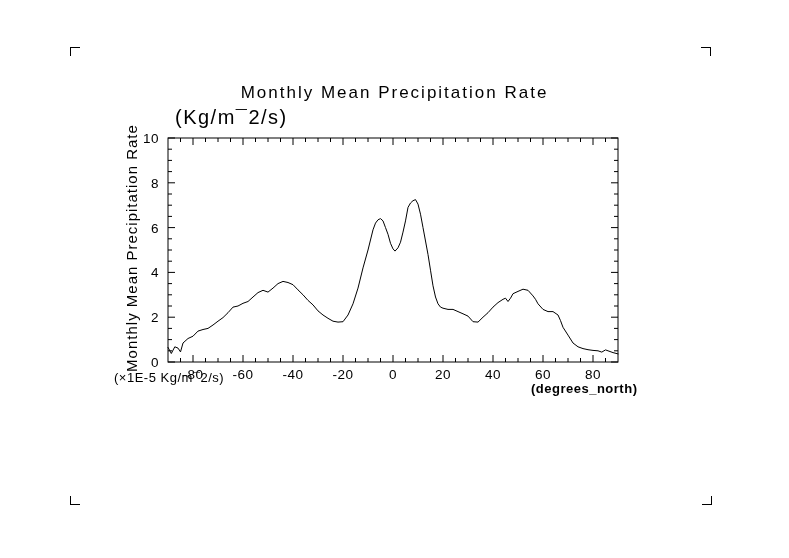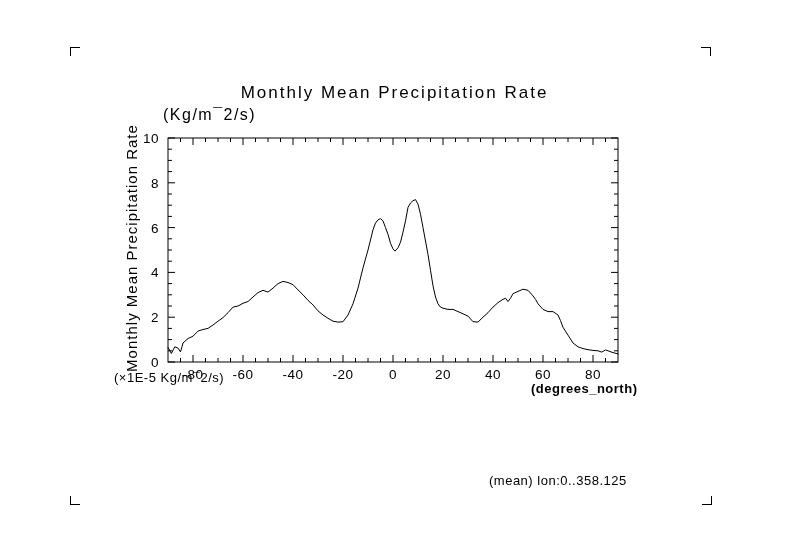--- a/index.html
+++ b/index.html
@@ -11,22 +11,22 @@
     color:#000000;
     overflow:hidden;
     padding-left:36px;
   }
   .txt{position:absolute;white-space:pre;color:#000;}
   #plot-title{
     left:0;top:83px;width:789px;text-align:center;
     font-size:17px;letter-spacing:2px;
   }
   #plot-subtitle{
-    left:163px;top:106px;
-    font-size:16px;letter-spacing:1.5px;
+    left:175px;top:106px;
+    font-size:20px;letter-spacing:1.5px;
   }
   #y-axis-label{
     left:-2px;top:240px;width:266px;text-align:center;
     font-size:15px;letter-spacing:1px;
     transform:rotate(-90deg);
     transform-origin:133px 8px;
   }
   #y-scale-note{
     left:114px;top:370px;
     font-size:13px;letter-spacing:0.5px;
@@ -62,21 +62,20 @@
   <div class="corner" id="corner-br"></div>
 
   <div class="txt" id="plot-title">Monthly Mean Precipitation Rate</div>
   <div class="txt" id="plot-subtitle">(Kg/m¯2/s)</div>
 
   <div class="txt" id="y-axis-label">Monthly Mean Precipitation Rate</div>
   <div class="txt" id="y-scale-note">(×1E-5 Kg/m¯2/s)</div>
 
   <div class="txt" id="x-units-label">(degrees_north)</div>
 
-  <div class="txt" id="mean-note">(mean) lon:0..358.125</div>
 
   <svg id="chart-svg" width="789" height="558" viewBox="0 0 789 558">
       <rect x="168" y="138" width="450" height="224" fill="none" stroke="#000000" stroke-width="1"></rect>
       <line x1="180.5" y1="362" x2="180.5" y2="358" stroke="#000"></line>
       <line x1="180.5" y1="138" x2="180.5" y2="142" stroke="#000"></line>
       <line x1="193" y1="362" x2="193" y2="355" stroke="#000"></line>
       <line x1="193" y1="138" x2="193" y2="145" stroke="#000"></line>
       <line x1="205.5" y1="362" x2="205.5" y2="358" stroke="#000"></line>
       <line x1="205.5" y1="138" x2="205.5" y2="142" stroke="#000"></line>
       <line x1="218" y1="362" x2="218" y2="358" stroke="#000"></line>

